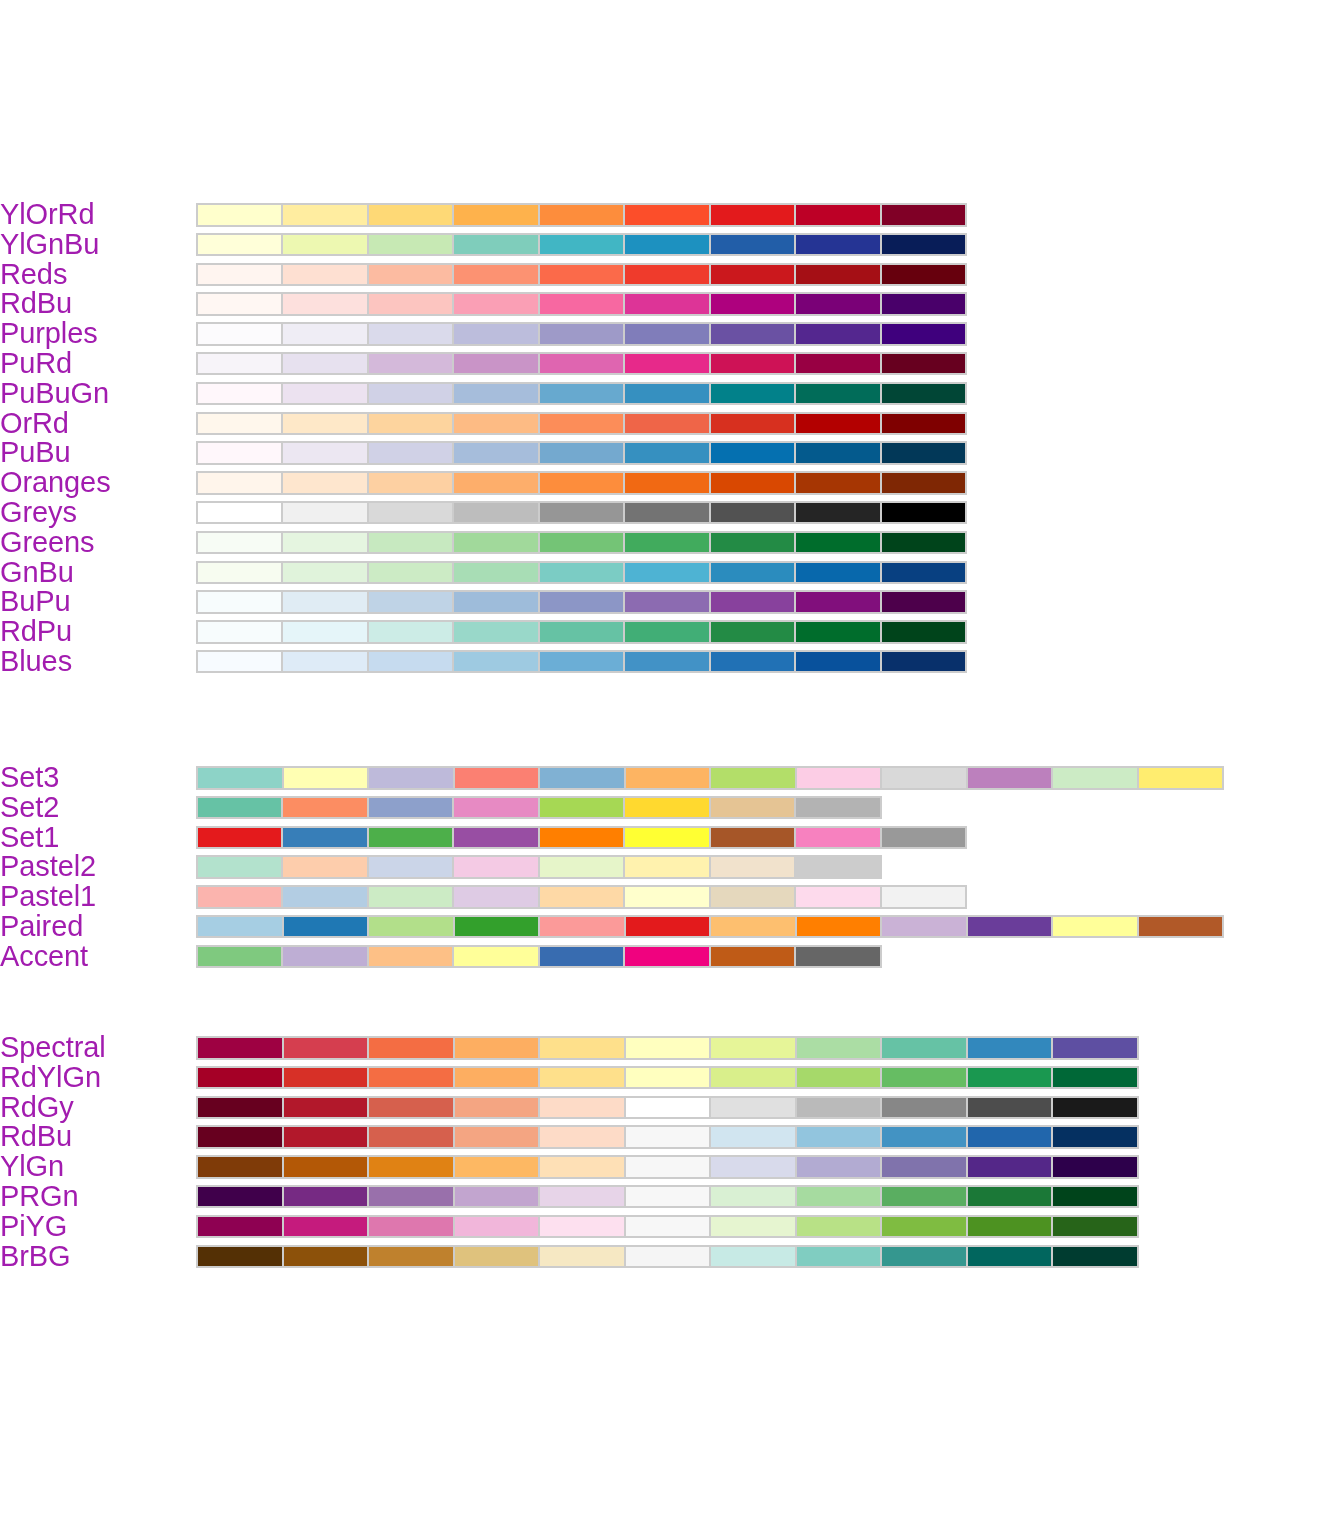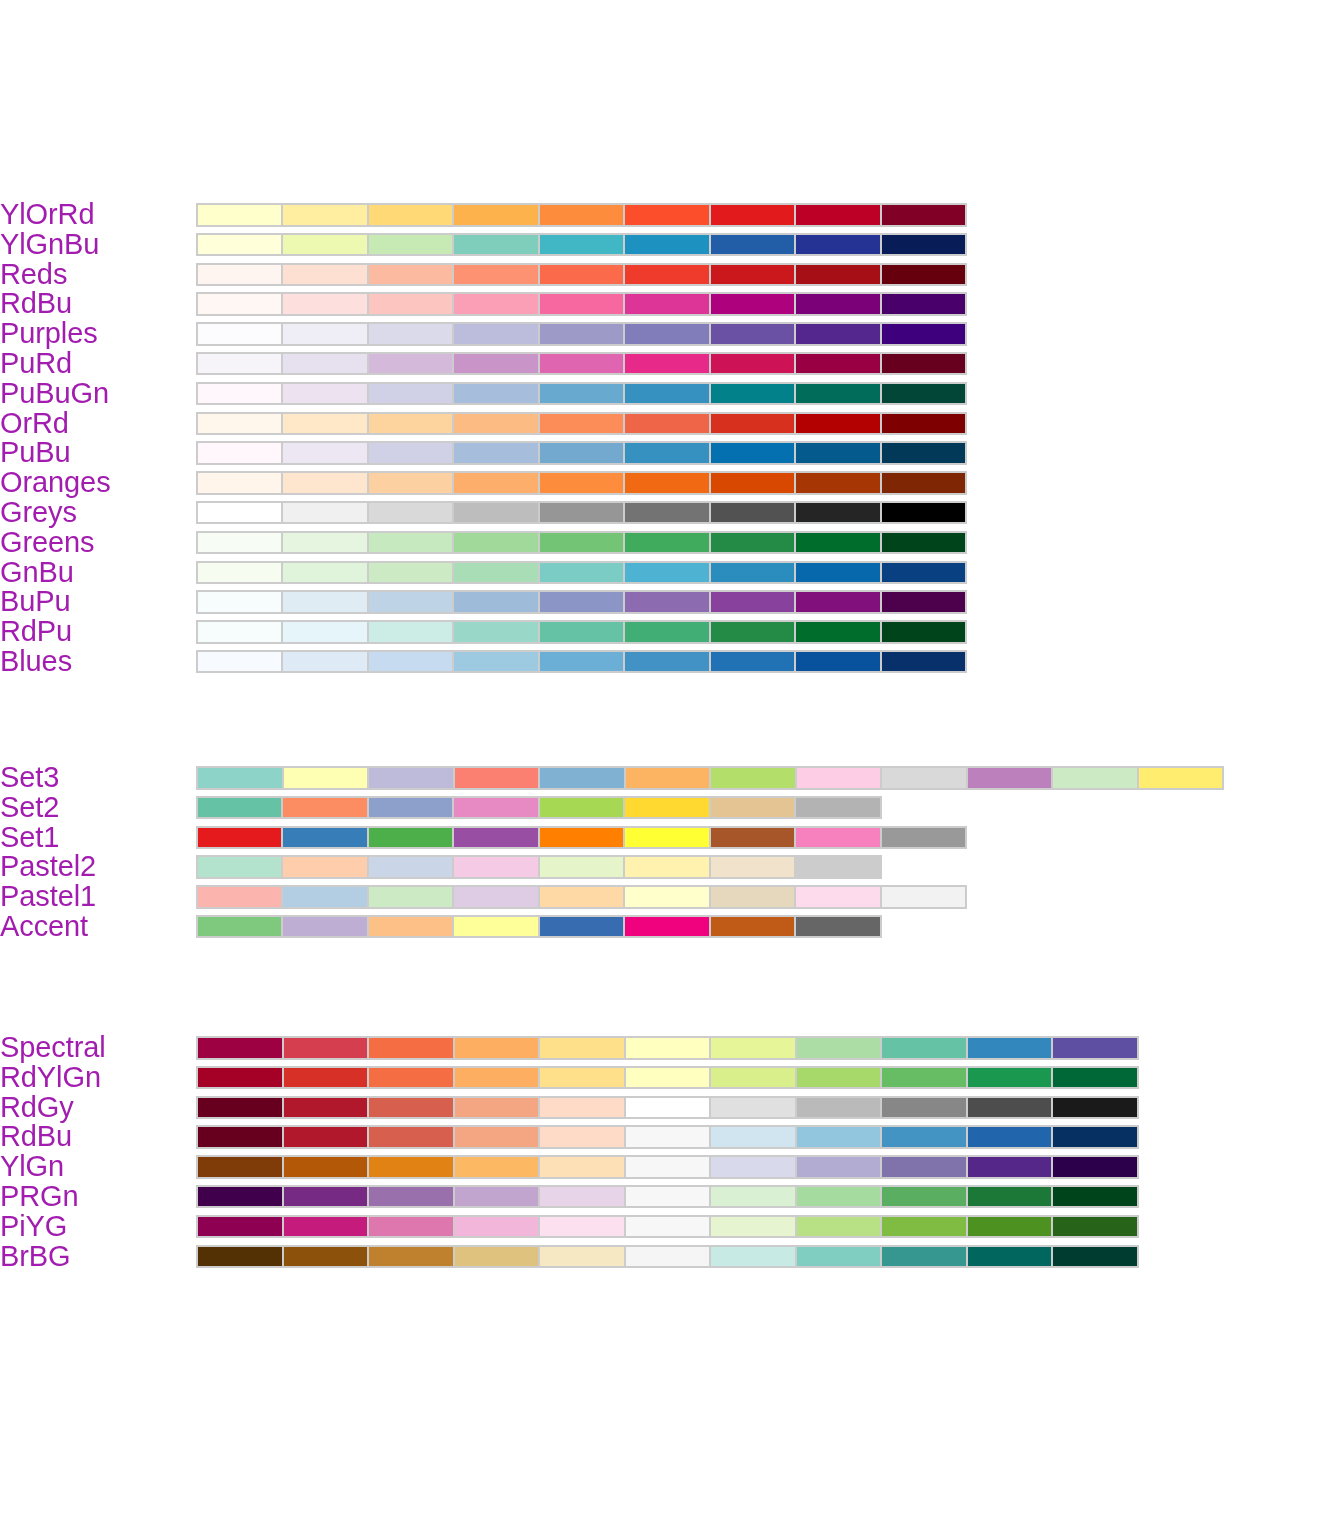--- a/index.html
+++ b/index.html
@@ -353,20 +353,37 @@
           <div class="swatch" style="background: rgb(204, 235, 197); flex: 1 1 0px;"></div>
           <div class="swatch" style="background: rgb(222, 203, 228); flex: 1 1 0px;"></div>
           <div class="swatch" style="background: rgb(254, 217, 166); flex: 1 1 0px;"></div>
           <div class="swatch" style="background: rgb(255, 255, 204); flex: 1 1 0px;"></div>
           <div class="swatch" style="background: rgb(229, 216, 189); flex: 1 1 0px;"></div>
           <div class="swatch" style="background: rgb(253, 218, 236); flex: 1 1 0px;"></div>
           <div class="swatch" style="background: rgb(242, 242, 242); flex: 1 1 0px;"></div>
         </div>
       </div>
       <div class="palette-row">
+        <div class="palette-label">Paired</div>
+        <div class="swatch-strip" style="width: 1028.4px;">
+          <div class="swatch" style="background: rgb(166, 206, 227); flex: 1 1 0px;"></div>
+          <div class="swatch" style="background: rgb(31, 120, 180); flex: 1 1 0px;"></div>
+          <div class="swatch" style="background: rgb(178, 223, 138); flex: 1 1 0px;"></div>
+          <div class="swatch" style="background: rgb(51, 160, 44); flex: 1 1 0px;"></div>
+          <div class="swatch" style="background: rgb(251, 154, 153); flex: 1 1 0px;"></div>
+          <div class="swatch" style="background: rgb(227, 26, 28); flex: 1 1 0px;"></div>
+          <div class="swatch" style="background: rgb(253, 191, 111); flex: 1 1 0px;"></div>
+          <div class="swatch" style="background: rgb(255, 127, 0); flex: 1 1 0px;"></div>
+          <div class="swatch" style="background: rgb(202, 178, 214); flex: 1 1 0px;"></div>
+          <div class="swatch" style="background: rgb(106, 61, 154); flex: 1 1 0px;"></div>
+          <div class="swatch" style="background: rgb(255, 255, 153); flex: 1 1 0px;"></div>
+          <div class="swatch" style="background: rgb(177, 89, 40); flex: 1 1 0px;"></div>
+        </div>
+      </div>
+      <div class="palette-row">
         <div class="palette-label">Accent</div>
         <div class="swatch-strip" style="width: 685.6px;">
           <div class="swatch" style="background: rgb(127, 201, 127); flex: 1 1 0px;"></div>
           <div class="swatch" style="background: rgb(190, 174, 212); flex: 1 1 0px;"></div>
           <div class="swatch" style="background: rgb(253, 192, 134); flex: 1 1 0px;"></div>
           <div class="swatch" style="background: rgb(255, 255, 153); flex: 1 1 0px;"></div>
           <div class="swatch" style="background: rgb(56, 108, 176); flex: 1 1 0px;"></div>
           <div class="swatch" style="background: rgb(240, 2, 127); flex: 1 1 0px;"></div>
           <div class="swatch" style="background: rgb(191, 91, 23); flex: 1 1 0px;"></div>
           <div class="swatch" style="background: rgb(102, 102, 102); flex: 1 1 0px;"></div>

